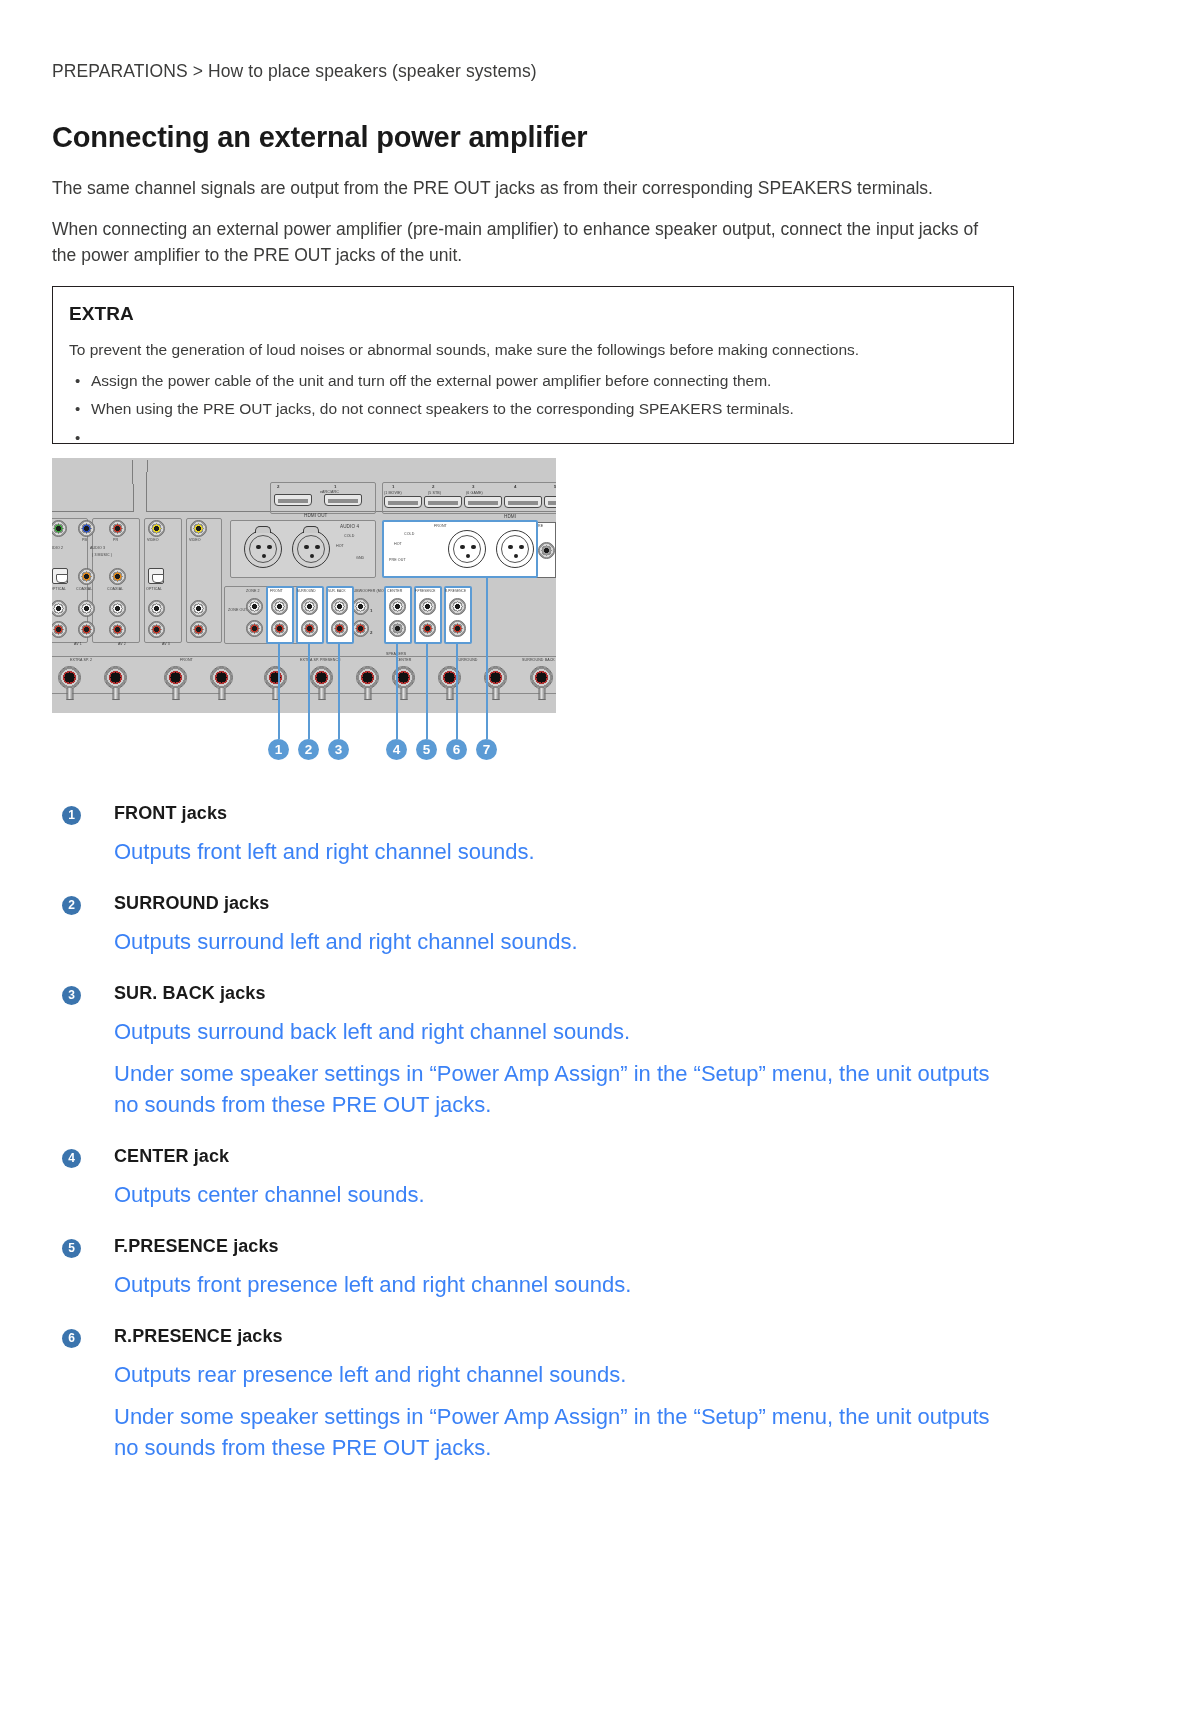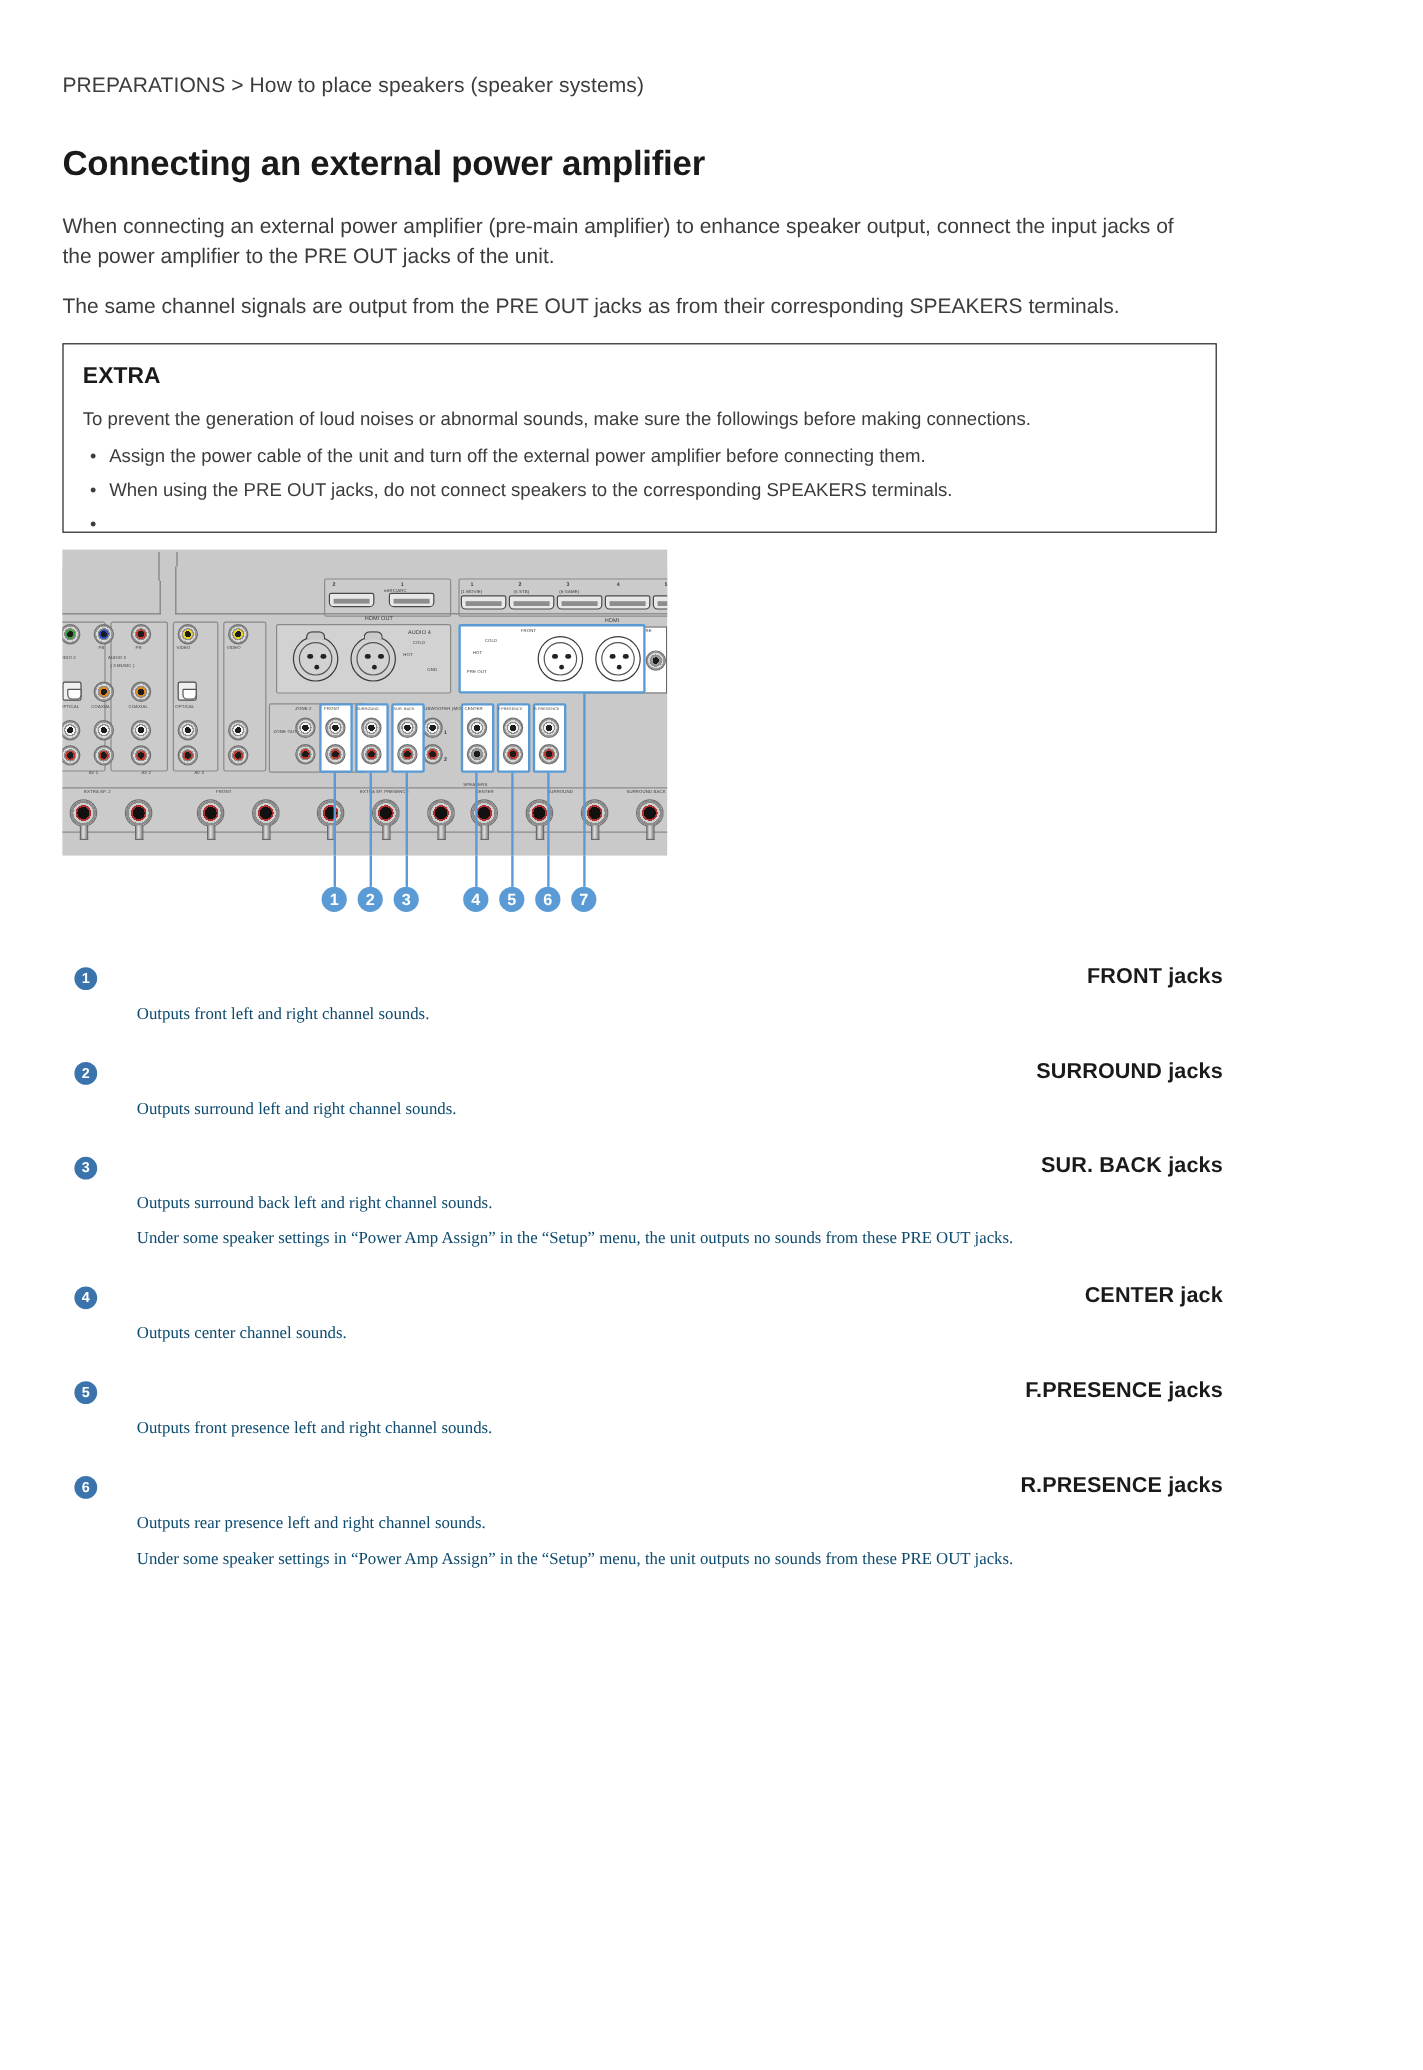--- a/index.html
+++ b/index.html
@@ -291,29 +291,27 @@
     font-weight: bold;
     line-height: 19px;
     text-align: center;
   }
   .desc-title {
     font-size: 18px;
     font-weight: bold;
     color: #1a1a1a;
     margin: 0 0 12px 0;
     letter-spacing: 0.1px;
-    text-align: right;
   }
   .desc-para {
-    font-size: 14px;
-    color: #0c4a6e;
+    font-size: 22px;
+    color: #3b82f6;
     line-height: 1.42;
     margin: 0 0 10px 0;
     max-width: 952px;
-    font-family: Liberation Serif, serif;
   }
   .desc-para:last-child { margin-bottom: 0; }
 
   
   .page-number {
     position: absolute;
     left: 0; right: 0;
     bottom: 28px;
     text-align: center;
     font-size: 21px;
@@ -324,22 +322,22 @@
 </style>
 </head>
 <body>
 
 <div class="page">
 
   <div class="breadcrumb">PREPARATIONS &gt; How to place speakers (speaker systems)</div>
 
   <h1 class="doc-title">Connecting an external power amplifier</h1>
 
+  <p class="body-text">The same channel signals are output from the PRE OUT jacks as from their corresponding SPEAKERS terminals.</p>
   <p class="body-text">When connecting an external power amplifier (pre-main amplifier) to enhance speaker output, connect the input jacks of the power amplifier to the PRE OUT jacks of the unit.</p>
-  <p class="body-text">The same channel signals are output from the PRE OUT jacks as from their corresponding SPEAKERS terminals.</p>
 
   <div class="notice-box">
     <div class="notice-title">EXTRA</div>
     <div class="notice-lead">To prevent the generation of loud noises or abnormal sounds, make sure the followings before making connections.</div>
     <ul class="notice-list">
       <li><span class="bullet">•</span><span>Assign the power cable of the unit and turn off the external power amplifier before connecting them.</span></li>
       <li><span class="bullet">•</span><span>When using the PRE OUT jacks, do not connect speakers to the corresponding SPEAKERS terminals.</span></li>
       <li><span class="bullet">•</span></li>
     </ul>
   </div>

